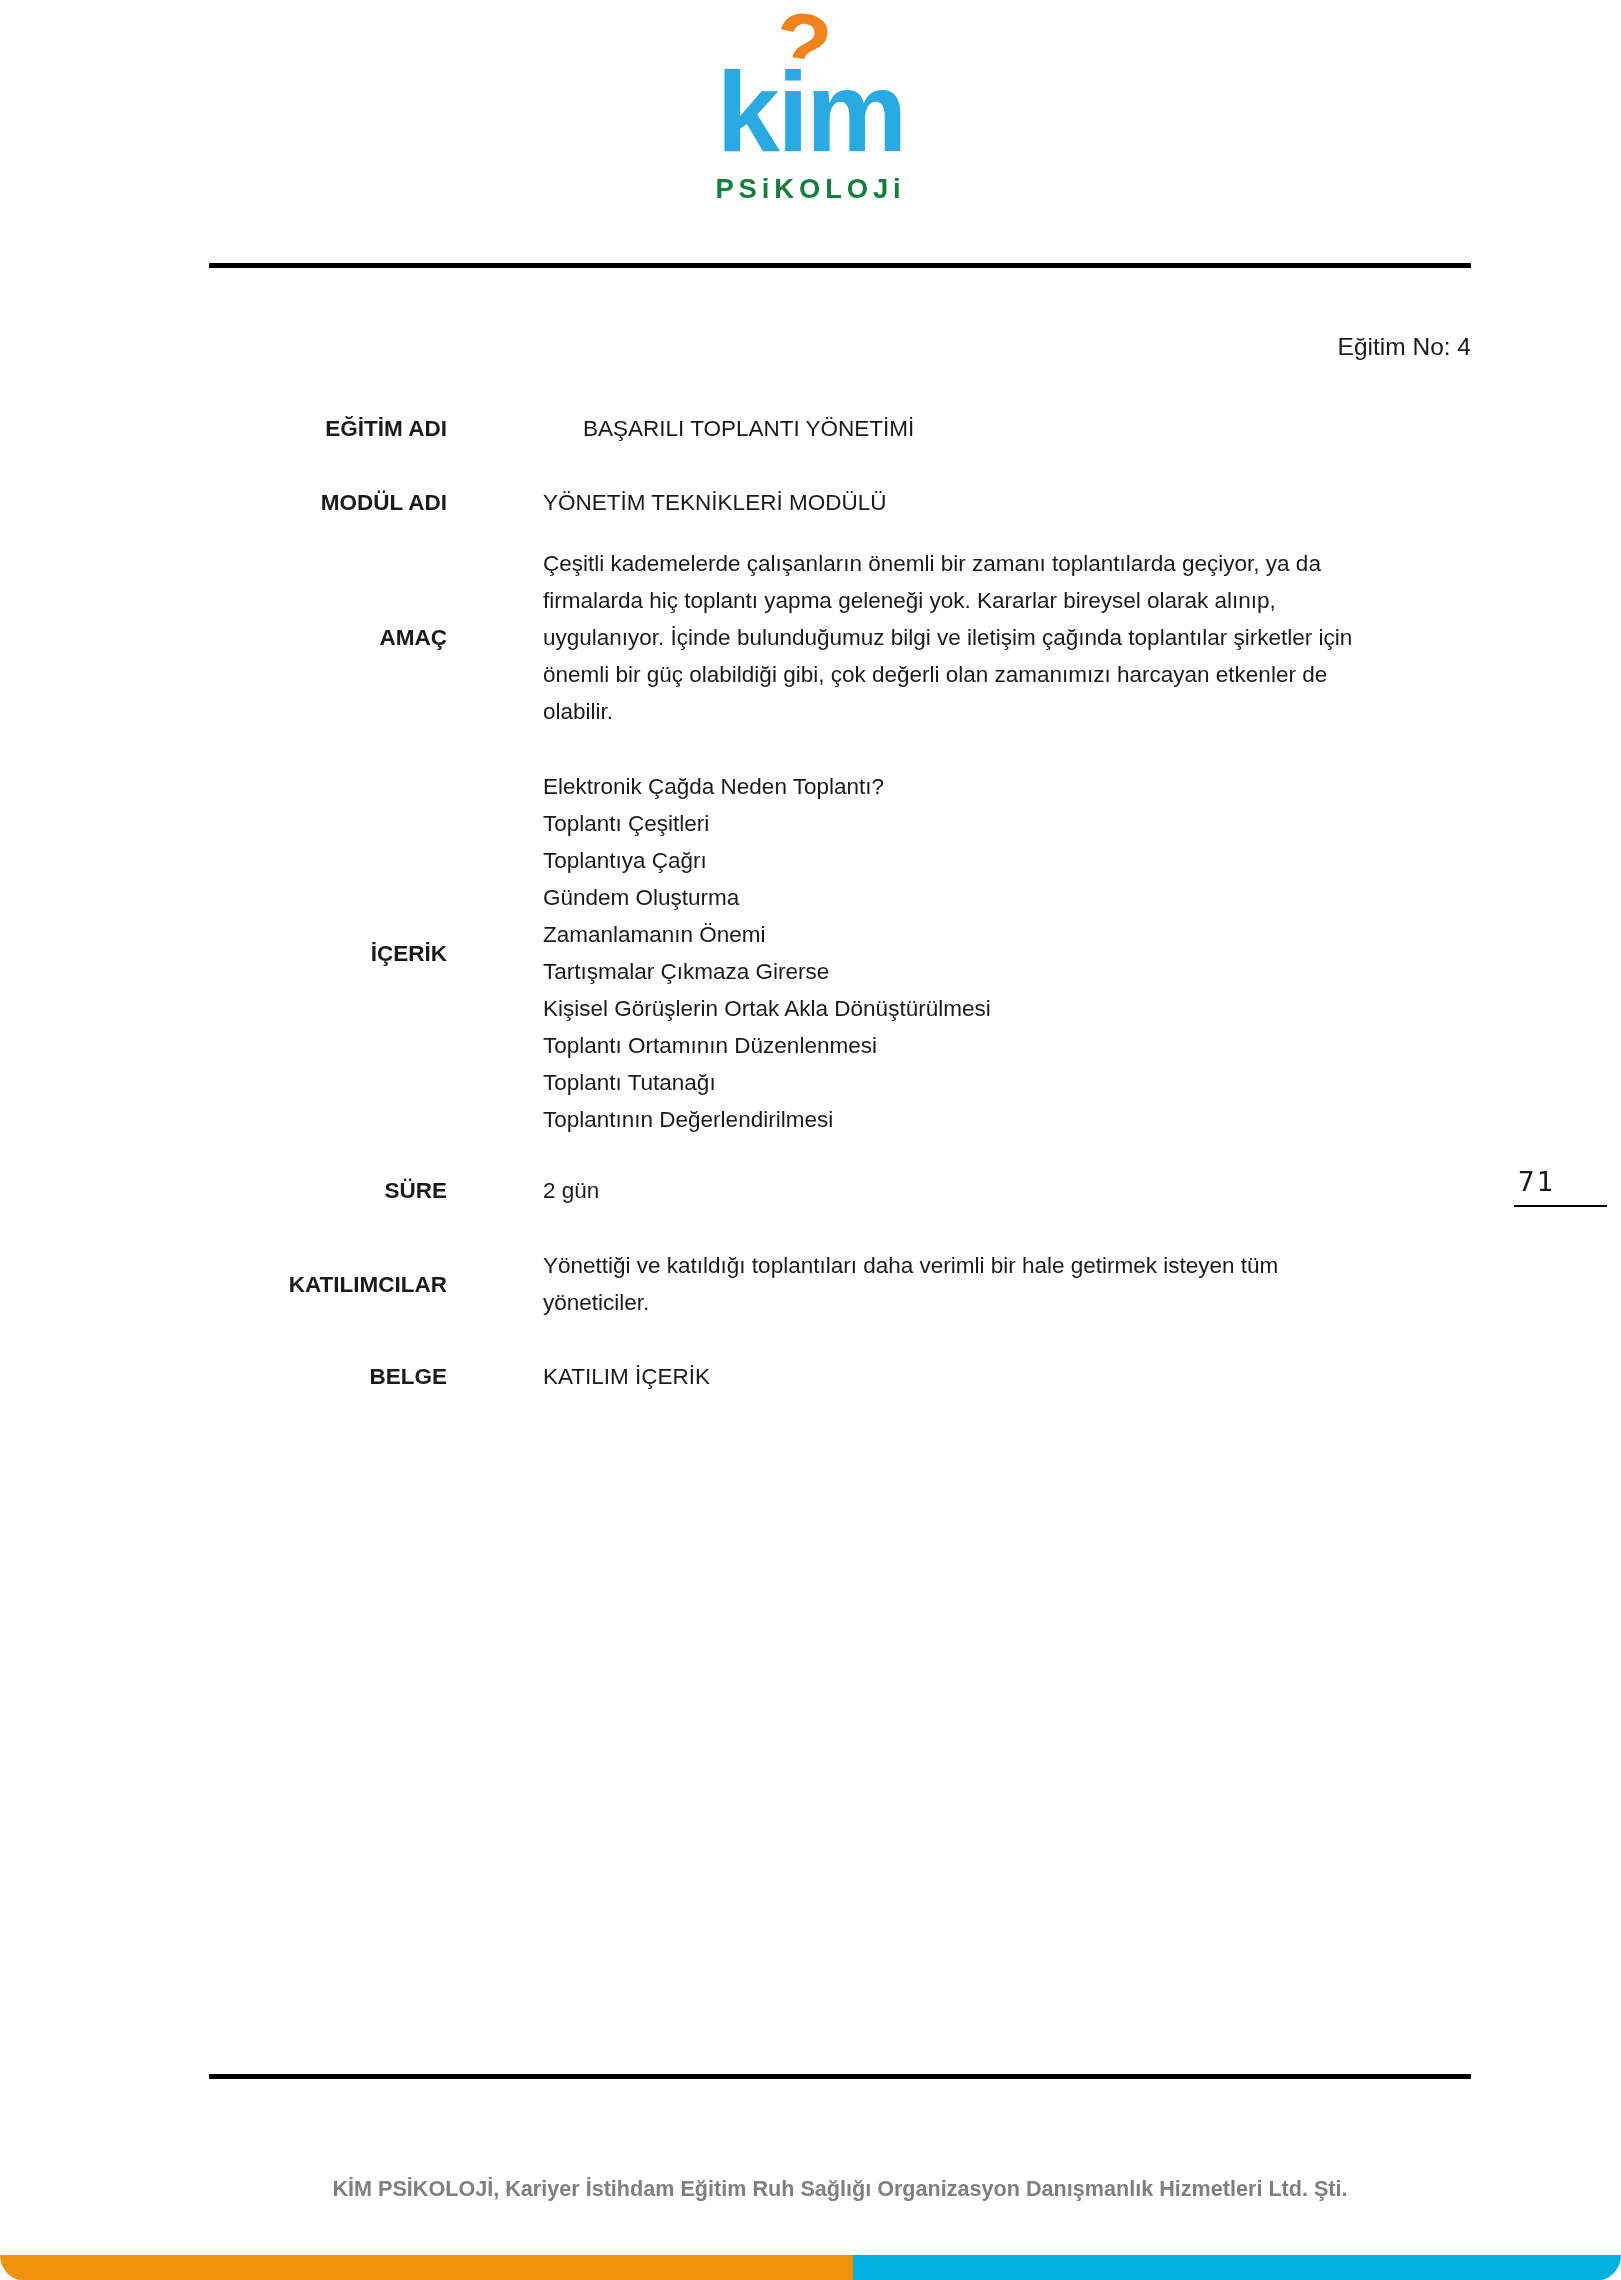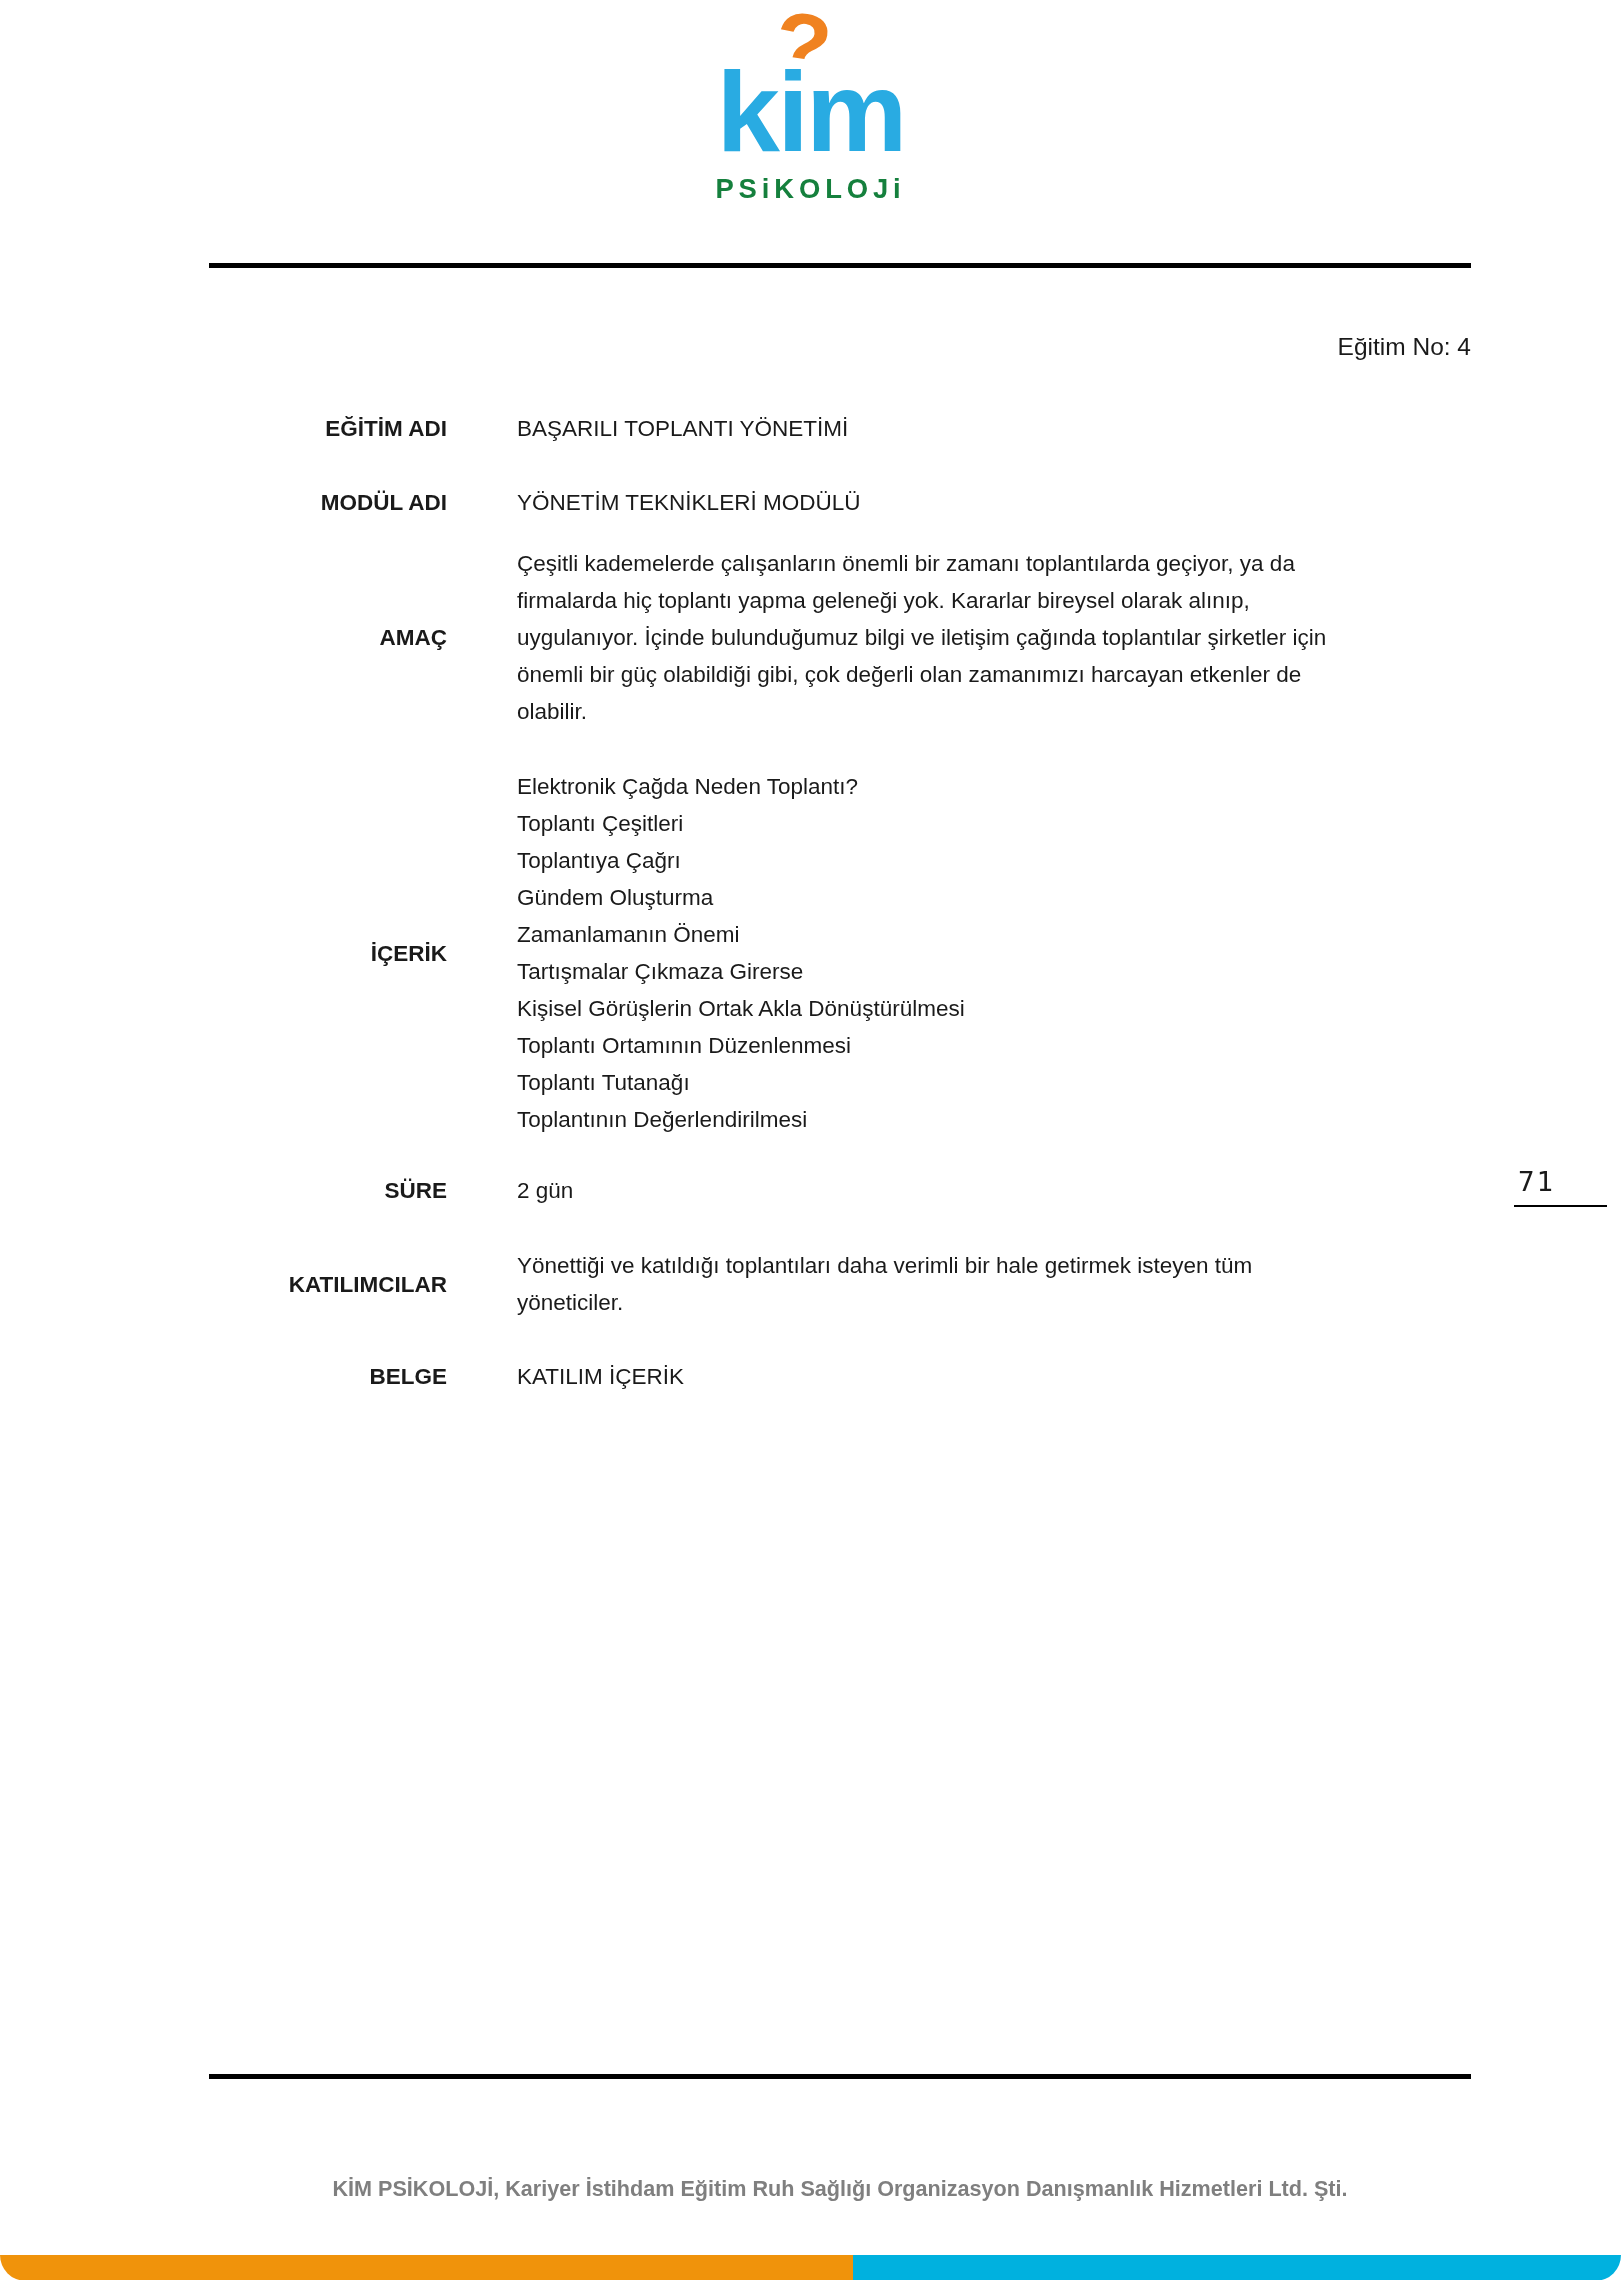--- a/index.html
+++ b/index.html
@@ -48,24 +48,24 @@
   .row {
     position:absolute; left:209px; width:1262px;
     display:flex; align-items:center;
   }
   .row-label {
     width:238px; flex:0 0 238px;
     text-align:right; font-weight:700;
     font-size:22.5px; line-height:37px;
   }
   .row-content {
-    margin-left:70px; flex:1;
+    margin-left:96px; flex:1;
     font-size:22.5px; line-height:37px;
   }
-  .row-egitim   { top:410px; }
+  .row-egitim   { top:410px;gap:40px; }
   .row-modul    { top:484px; }
   .row-amac     { top:545px; }
   .row-amac .row-content { max-width:823px; }
   .row-icerik   { top:768px; }
   .row-sure     { top:1172px; }
   .row-katilim  { top:1247px; }
   .row-katilim .row-content { max-width:823px; }
   .row-belge    { top:1358px; }
 
   

